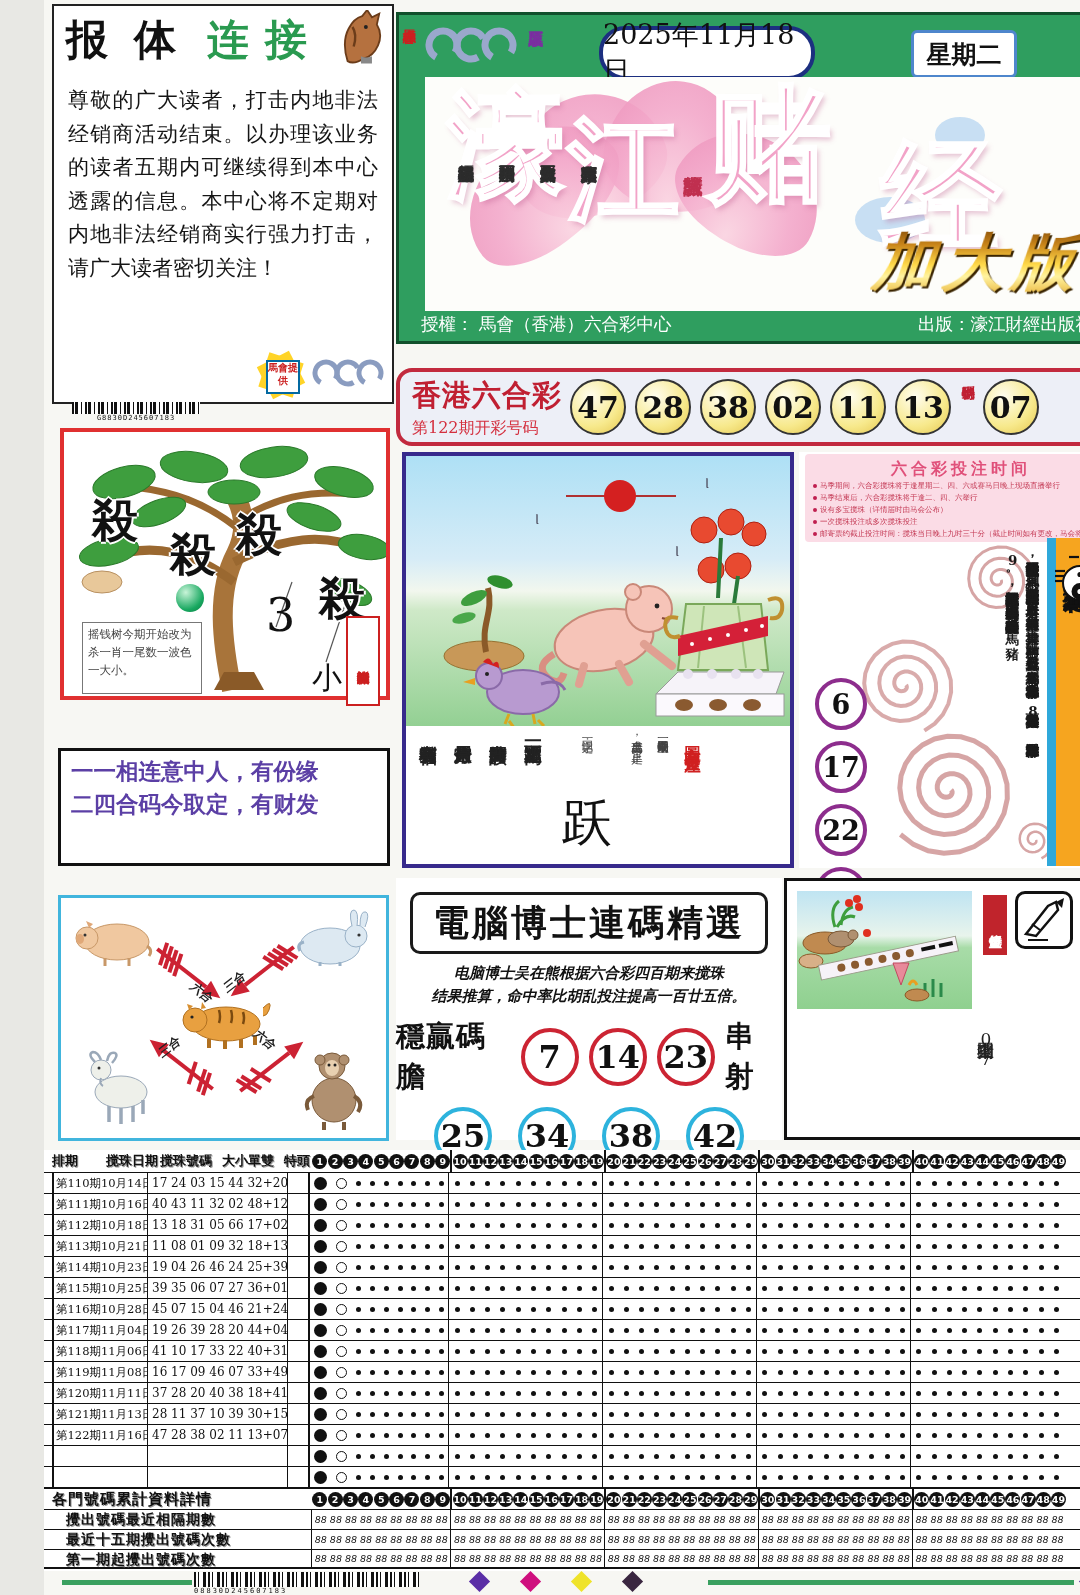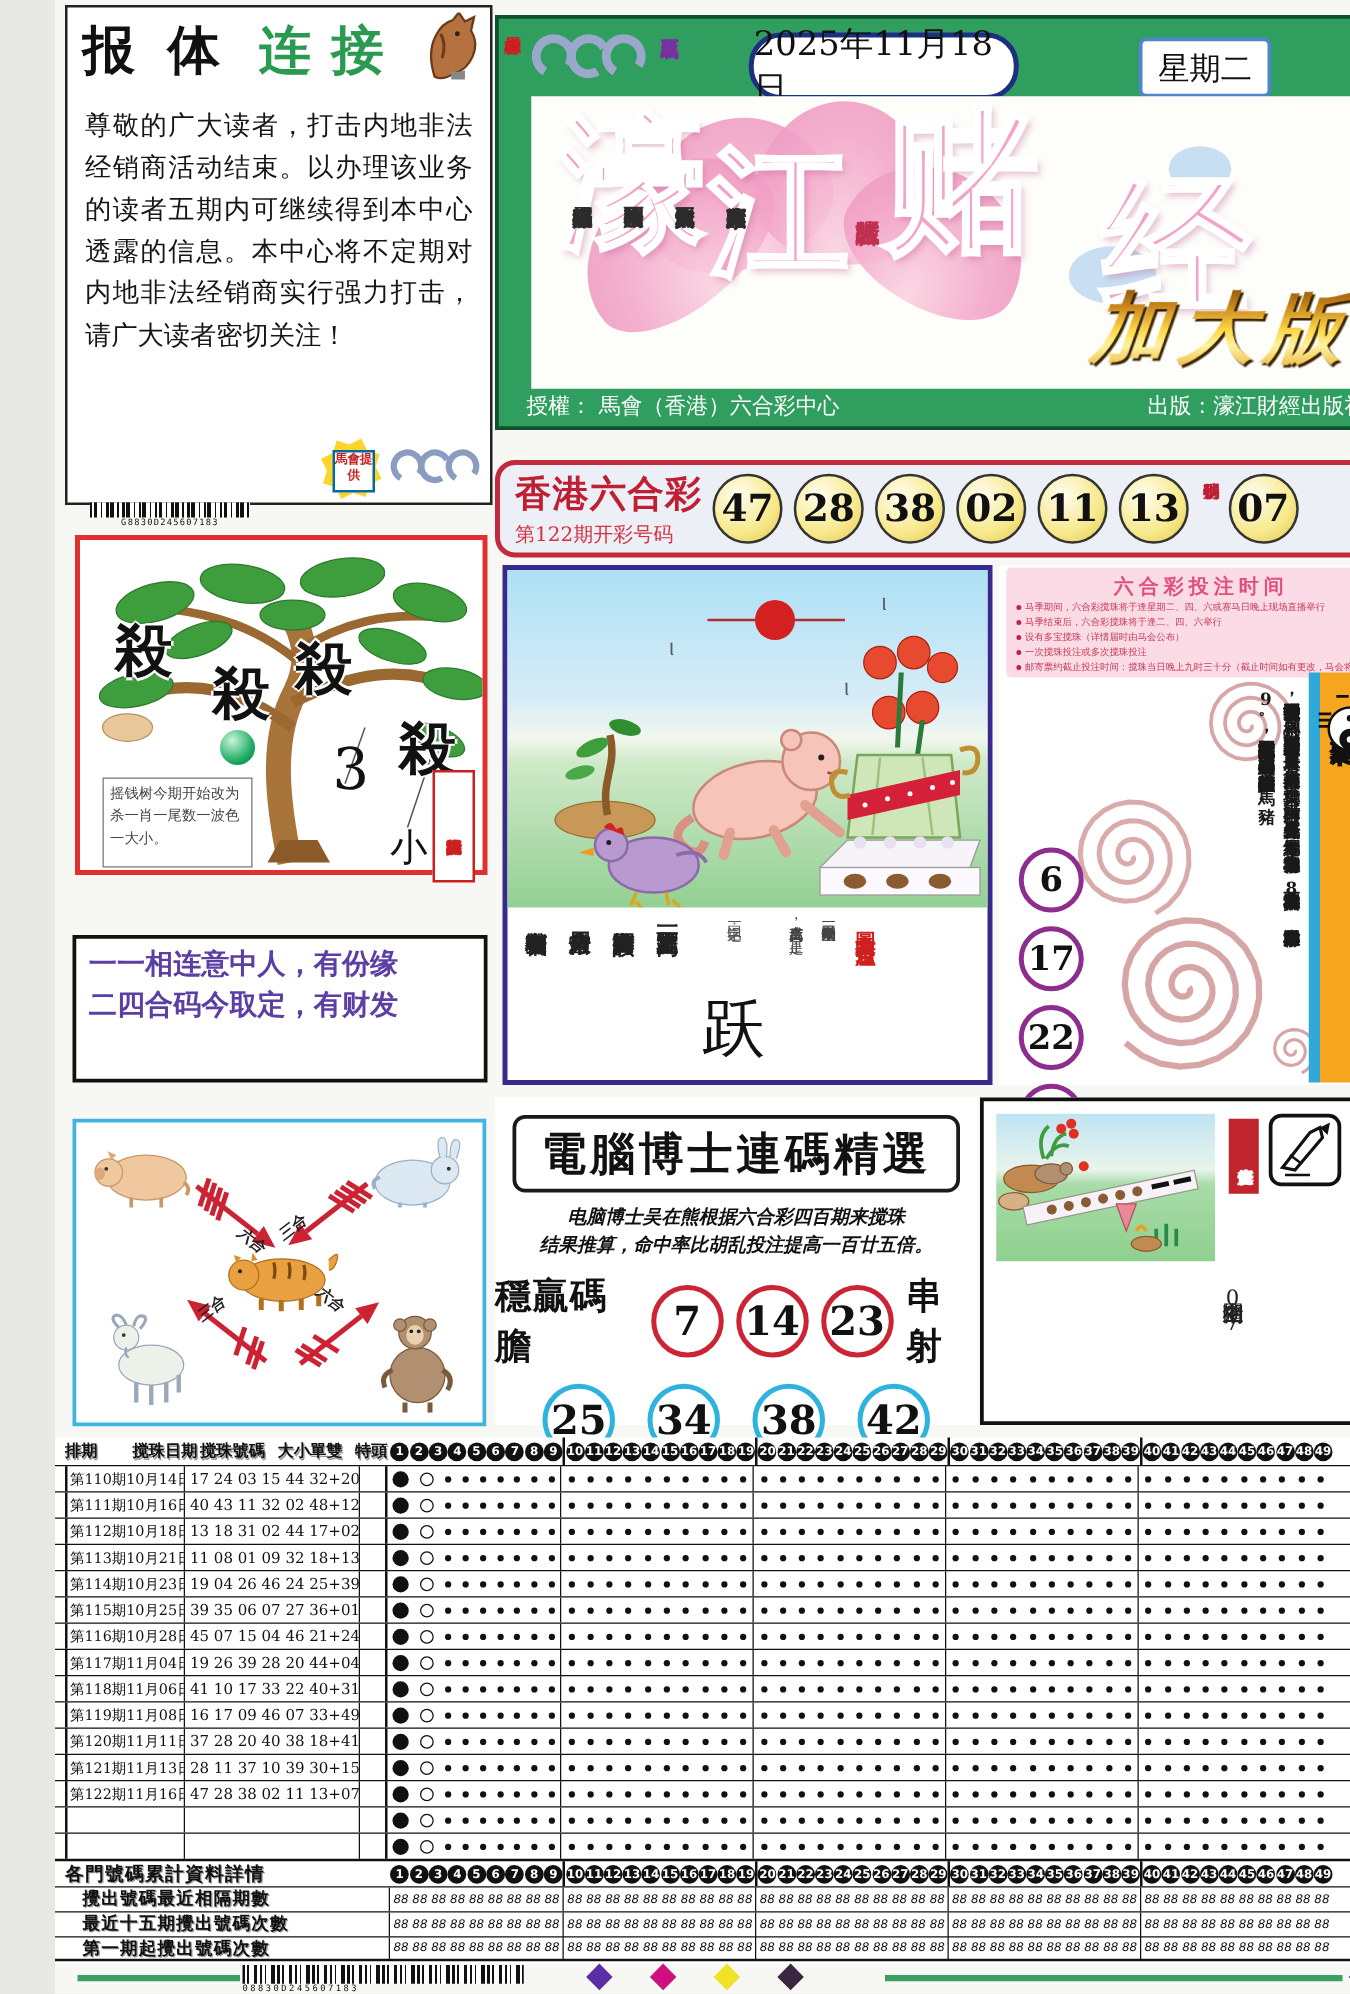--- a/index.html
+++ b/index.html
@@ -25,21 +25,21 @@
   .bars-text{font-size:7px;font-family:"DejaVu Sans Mono",monospace;text-align:center;letter-spacing:1px;}
 
   
   .masthead{position:absolute;left:352px;top:12px;width:722px;height:332px;background:#2f9e5f;border:3px solid #11502c;box-sizing:border-box;}
   .mh-brand{position:absolute;left:3px;top:4px;font-size:13px;font-weight:700;color:#cc2020;line-height:1.05;}
   .mh-shoes{position:absolute;left:26px;top:6px;}
   .mh-edition{position:absolute;left:128px;top:5px;font-size:15px;font-weight:700;color:#7a2fa0;line-height:1.05;}
   .mh-date{position:absolute;left:200px;top:11px;width:208px;height:46px;background:#fff;border:4px solid #1c2f80;
            border-radius:26px;display:flex;align-items:center;justify-content:center;font-size:27px;}
   .mh-week{position:absolute;left:512px;top:15px;width:100px;height:42px;background:#fff;border:3px solid #4e86cc;
-           border-radius:6px;display:flex;align-items:center;justify-content:center;font-size:25px;}
+           border-radius:6px;display:flex;align-items:center;justify-content:center;font-size:25px;font-weight:bold;}
   .mh-white{position:absolute;left:26px;top:62px;width:670px;height:234px;background:#fdfdfa;overflow:hidden;}
   .petal{position:absolute;border-radius:50% 50% 48% 48%/62% 62% 38% 38%;
          background:radial-gradient(ellipse at 50% 95%,#fad2e0,#f3a8ca 55%,#ec92ba);opacity:.9;}
   .petalb{position:absolute;border-radius:50%;background:#c2dcf2;opacity:.9;}
   .mh-char{position:absolute;font-weight:700;color:#f2a3c8;-webkit-text-stroke:2.5px #ffffff;
            text-shadow:3px 4px 5px rgba(190,90,140,.35);}
   .slogans{position:absolute;left:30px;bottom:6px;display:flex;gap:20px;}
   .slog{writing-mode:vertical-rl;text-orientation:upright;font-size:16px;font-weight:600;height:152px;color:#2c2c2c;}
   .motto{position:absolute;left:256px;bottom:30px;writing-mode:vertical-rl;text-orientation:upright;
          font-size:19px;font-weight:700;color:#c03050;height:120px;}
@@ -822,21 +822,21 @@
               <div class="dot"></div>
               <div class="dot"></div>
               <div class="dot"></div>
               <div class="dot"></div>
               <div class="dot"></div>
             </div>
           </div>
         </div>
         <div class="trow">
           <div class="rc1">第112期10月18日</div>
-          <div class="rc2">13 18 31 02 44 17+02</div>
+          <div class="rc2">13 18 31 05 66 17+02</div>
           <div class="rc3"></div>
           <div class="dots">
             <div class="dgroup" style="width: 18.3673%;">
               <div class="bigdot"></div>
               <div class="ringdot"></div>
               <div class="dot"></div>
               <div class="dot"></div>
               <div class="dot"></div>
               <div class="dot"></div>
               <div class="dot"></div>

